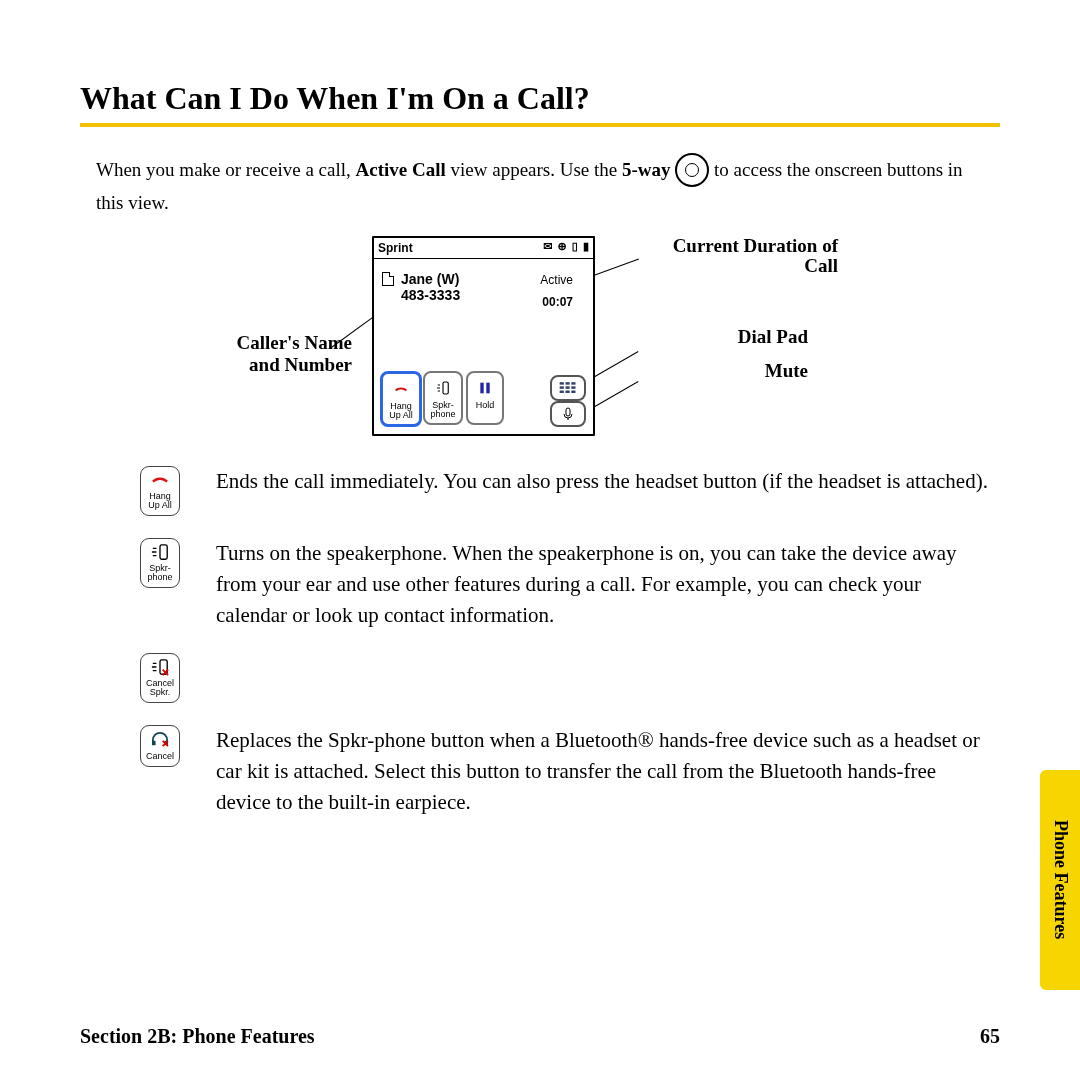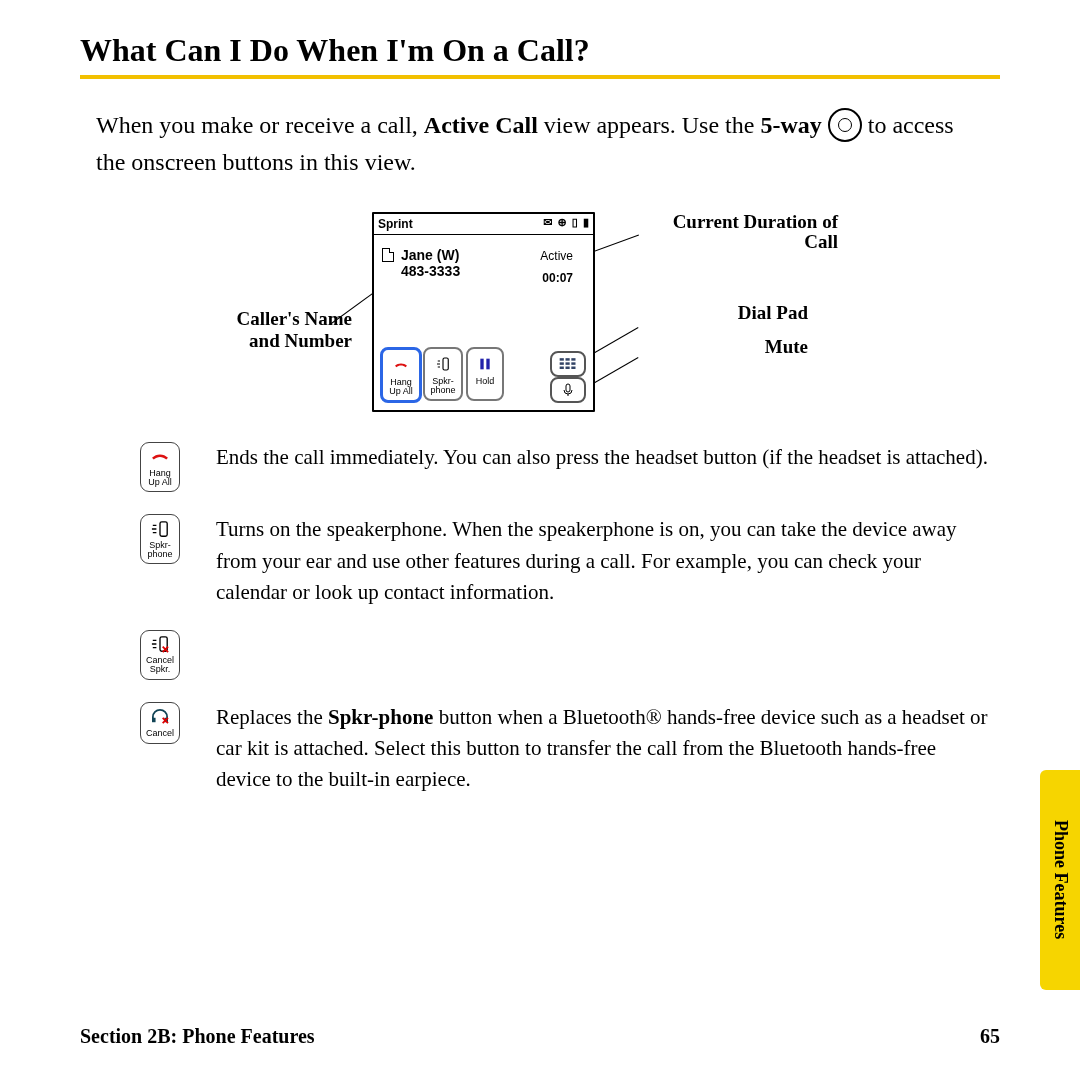--- a/index.html
+++ b/index.html
@@ -1,21 +1,21 @@
 <!DOCTYPE html>
 <html><head>
 <meta charset="utf-8">
 <style>
   html,body{margin:0;padding:0;background:#fff;}
   .page{width:1080px;height:1080px;position:relative;background:#fff;
         font-family:Georgia,'Times New Roman',serif;color:#000;}
-  .content{padding:32px 80px 0 80px;}
+  .content{padding:80px 80px 0 80px;}
   .heading{font-size:32px;font-weight:700;margin:0 0 6px 0;}
   .rule{height:4px;background:#f2c000;margin:0 0 28px 0;}
-  .intro{font-size:24px;line-height:1.5;margin:0 12px 32px 16px;}
+  .intro{font-size:19px;line-height:1.5;margin:0 12px 18px 16px;}
   .intro b{font-weight:700;}
   .fiveway{display:inline-block;width:30px;height:30px;border:2px solid #000;
     border-radius:50%;vertical-align:middle;position:relative;top:-2px;}
   .fiveway::after{content:"";position:absolute;left:50%;top:50%;
     width:12px;height:12px;border:1px solid #000;border-radius:50%;
     transform:translate(-50%,-50%);}
   
   .diagram{position:relative;width:640px;height:204px;margin:0 auto 26px auto;}
   .pcard{position:absolute;left:152px;top:0;width:219px;height:196px;
     border:2px solid #000;border-radius:1px;background:#fff;}
@@ -56,21 +56,21 @@
   
   .lead{font-size:21px;margin:6px 12px 22px 16px;}
   .row{display:flex;margin:0 12px 22px 60px;}
   .rowic{width:46px;flex:none;margin-right:30px;}
   .iconbox{border:1.6px solid #444;border-radius:9px;width:38px;height:48px;
     text-align:center;font:9px Arial,sans-serif;display:flex;flex-direction:column;
     align-items:center;justify-content:center;line-height:9px;gap:3px;}
   .iconbox.small{height:40px;}
   .iconbox .g{width:22px;height:18px;}
   .rowtx{font-size:21px;line-height:1.48;}
-  .rowtx b{font-weight:700;}
+  .rowtx b{font-weight:400;}
   
   .tab{position:absolute;right:0;top:770px;width:40px;height:220px;
     background:#f6d500;border-top-left-radius:6px;border-bottom-left-radius:6px;
     display:flex;align-items:center;justify-content:center;}
   .tab span{writing-mode:vertical-rl;font:700 18px Georgia,serif;}
   
   .footer{position:absolute;left:80px;right:80px;bottom:32px;display:flex;
     justify-content:space-between;font:700 20px Georgia,serif;}
   
   svg{display:block;}

